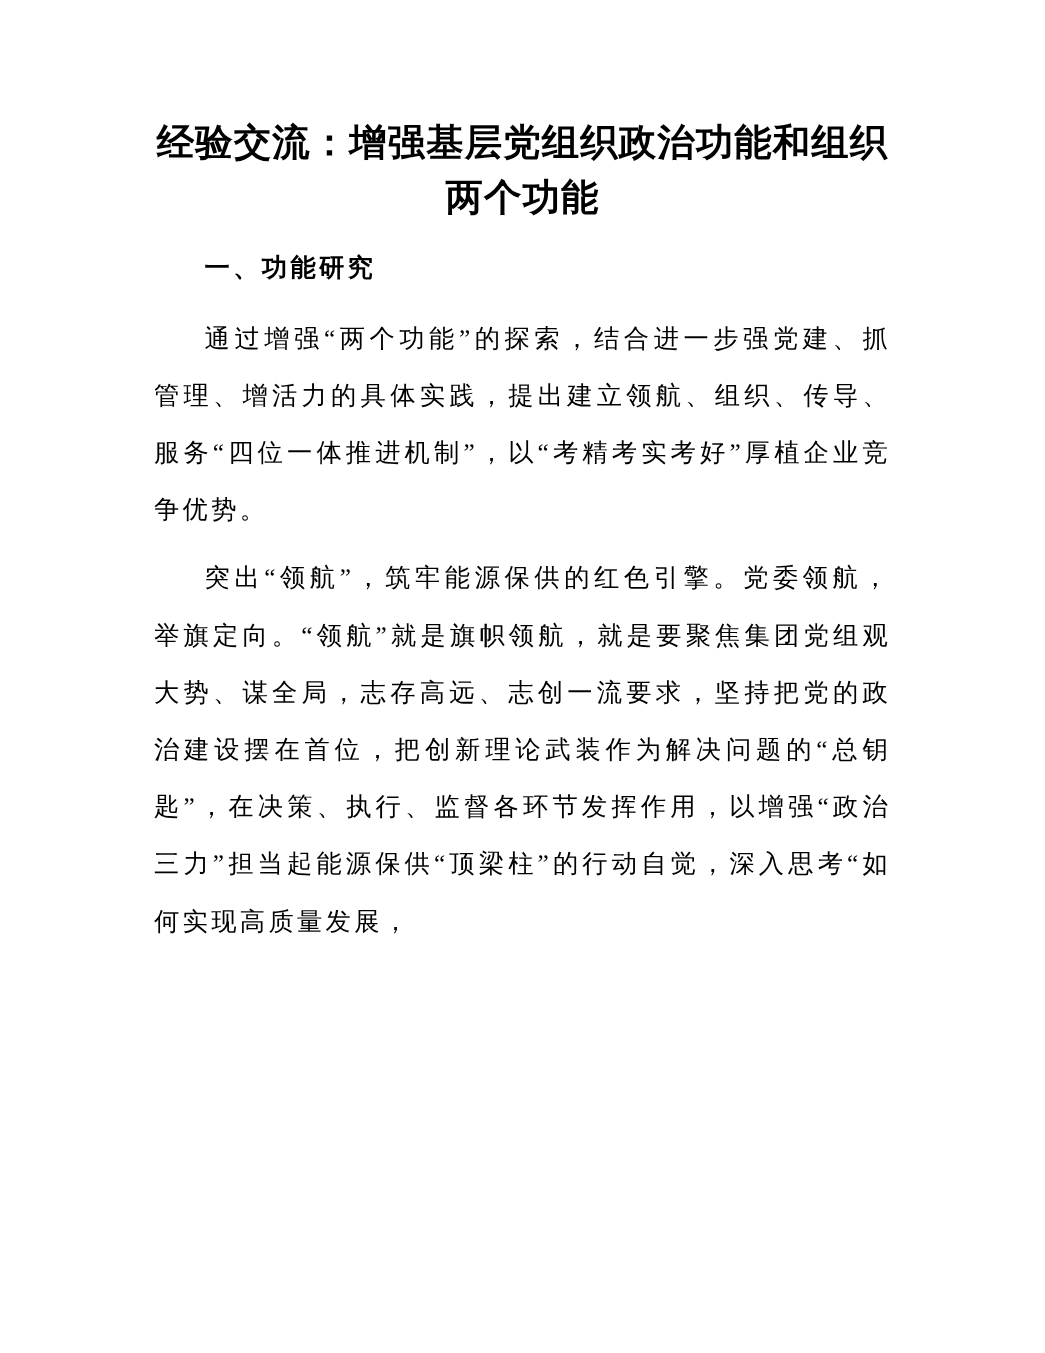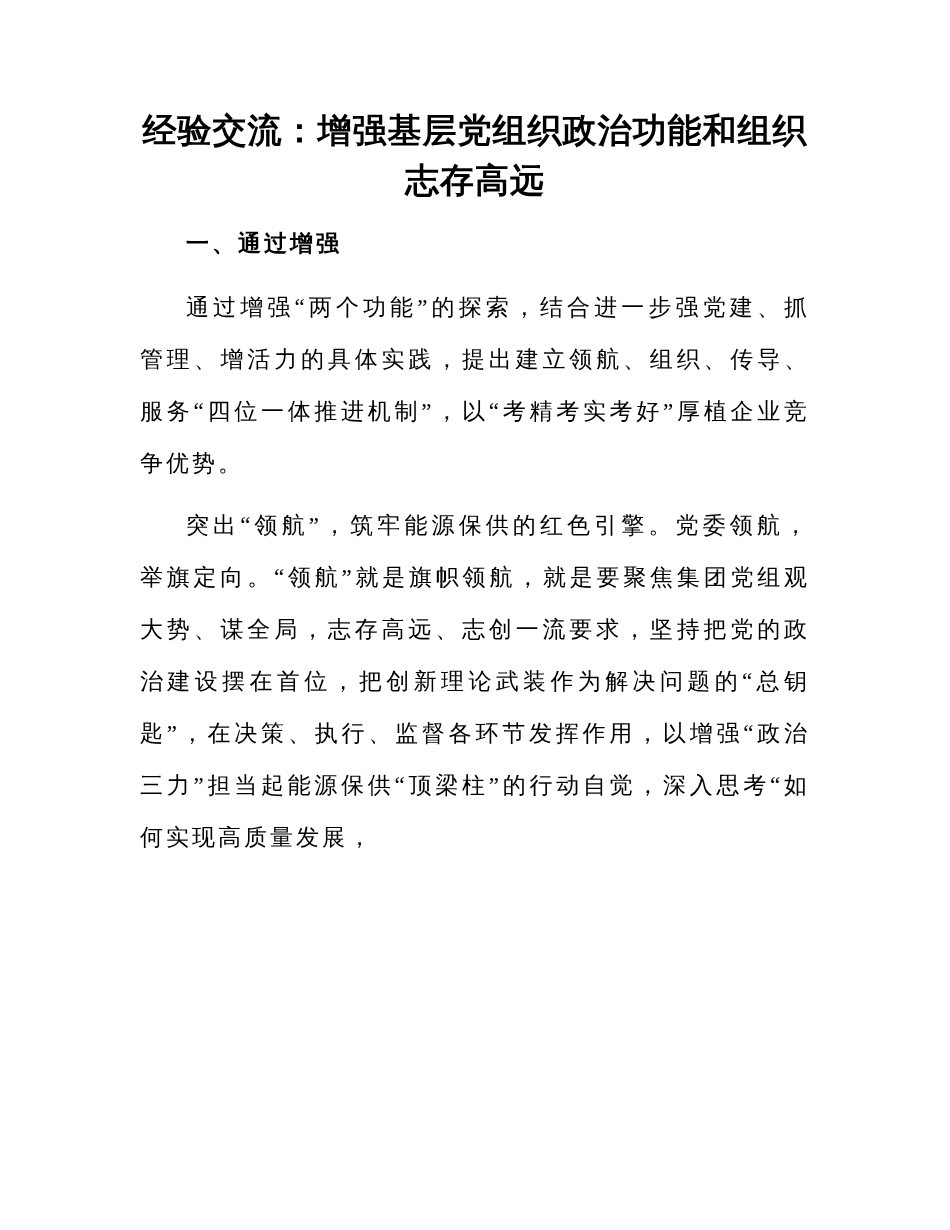--- a/index.html
+++ b/index.html
@@ -56,23 +56,23 @@
       font-weight: 400;
     }
   </style>
 </head>
 <body>
 
 <div class="page">
 
   <h1 class="doc-title">
     <span class="title-line">经验交流：增强基层党组织政治功能和组织</span>
-    <span class="title-line">志存高远</span>
+    <span class="title-line">两个功能</span>
   </h1>
 
 
-  <h2 class="section-heading">一、通过增强</h2>
+  <h2 class="section-heading">一、功能研究</h2>
 
   <p class="para">通过增强“两个功能”的探索，结合进一步强党建、抓管理、增活力的具体实践，提出建立领航、组织、传导、服务“四位一体推进机制”，以“考精考实考好”厚植企业竞争优势。</p>
 
   <p class="para"><strong class="lead-bold">突出“领航”，筑牢能源保供的红色引擎。</strong><span>党委领航，举旗定向。“领航”就是旗帜领航，就是要聚焦集团党组观大势、谋全局，志存高远、志创一流要求，坚持把党的政治建设摆在首位，把创新理论武装作为解决问题的“总钥匙”，在决策、执行、监督各环节发挥作用，以增强“政治三力”担当起能源保供“顶梁柱”的行动自觉，深入思考“如何实现高质量发展，</span></p>
 
 </div>
 
 </body></html>

